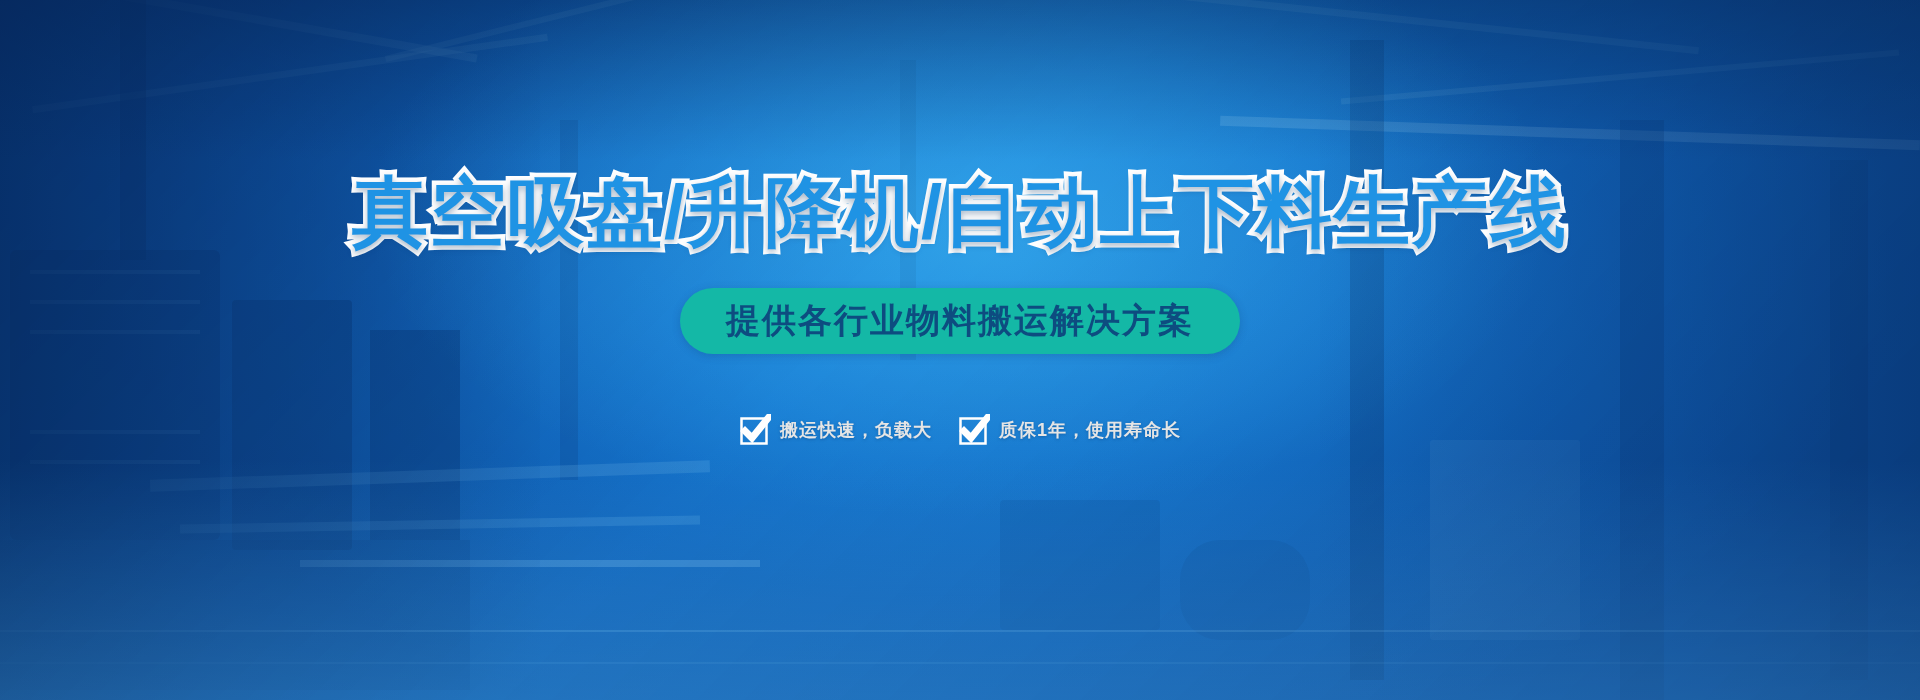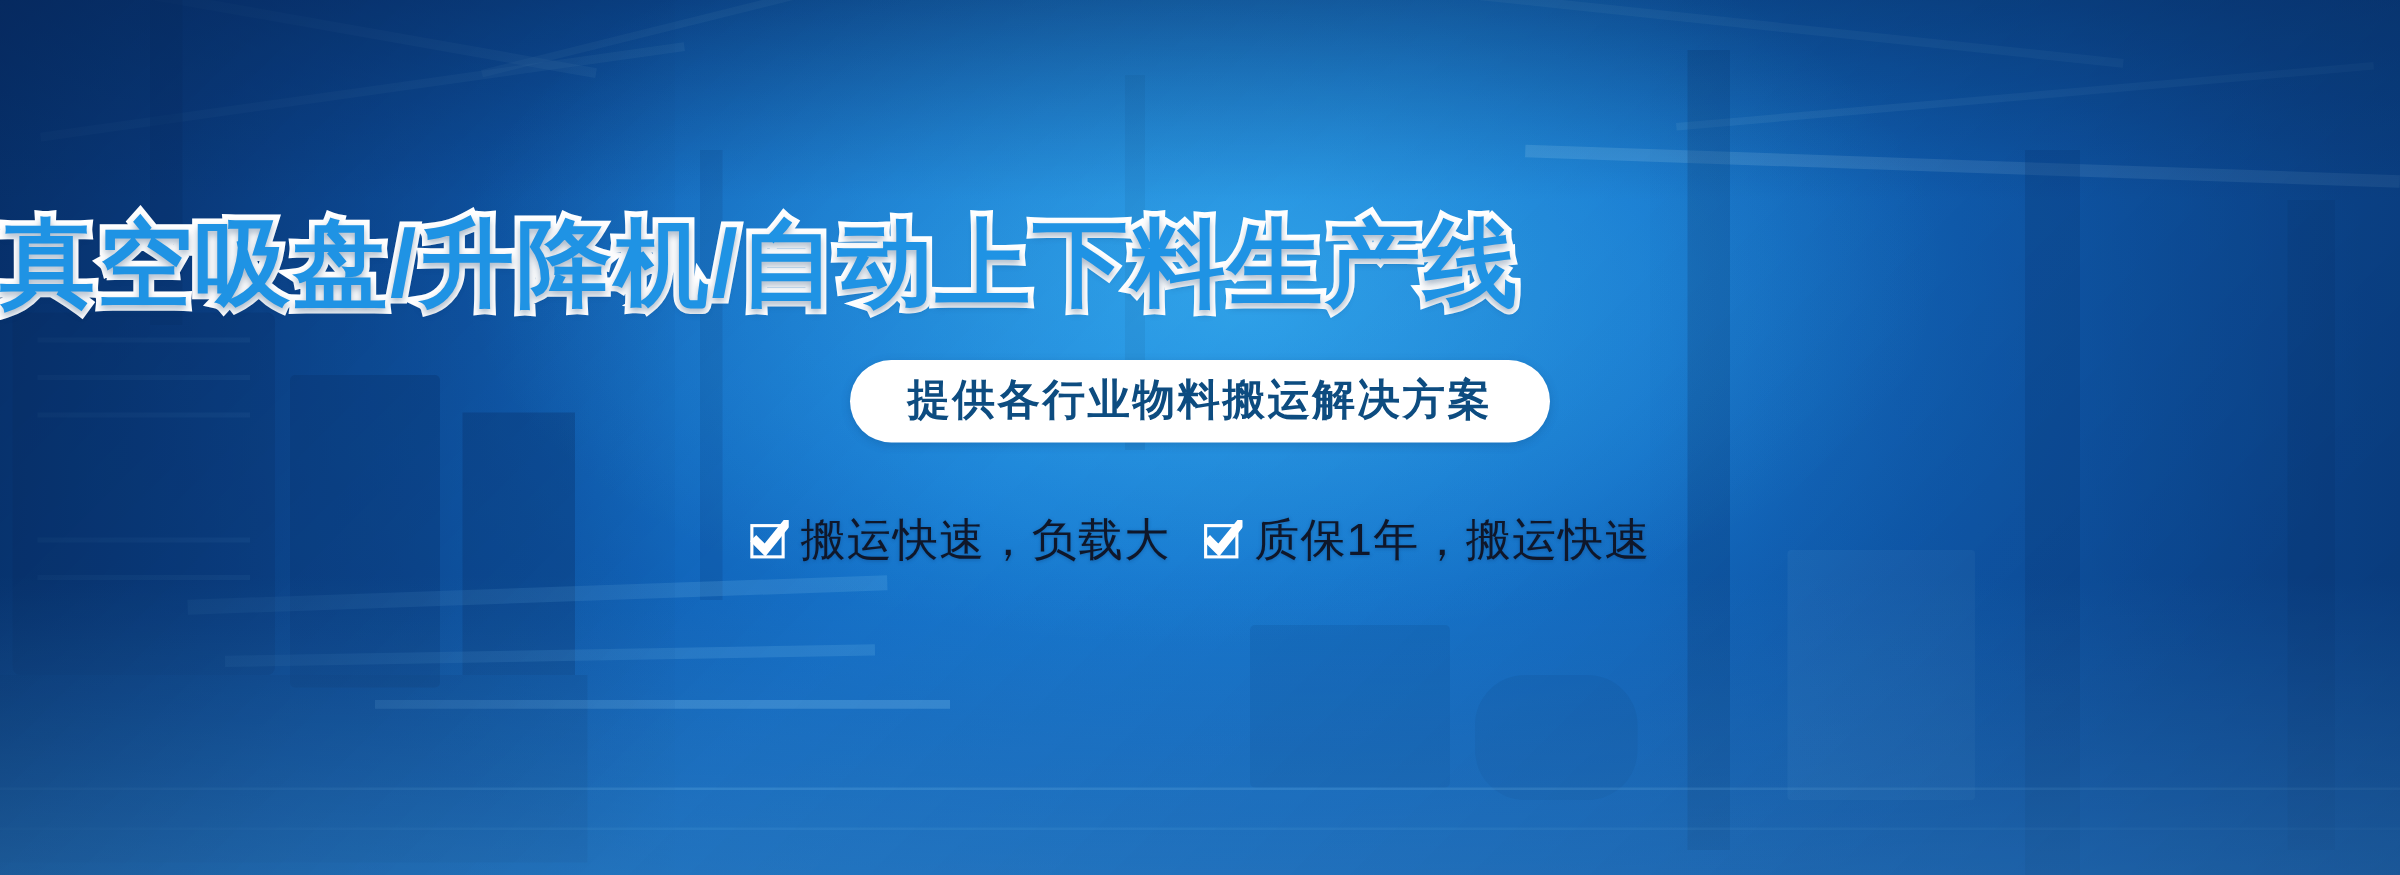--- a/index.html
+++ b/index.html
@@ -83,20 +83,21 @@
     width: 1200px; height: 620px;
     background: radial-gradient(ellipse at center, rgba(70,190,245,.38) 0%, rgba(70,190,245,0) 70%);
   }
 
   
   .content {
     position: relative;
     z-index: 5;
     width: 1920px;
     height: 525px;
+    text-align: center;
   }
 
   .main-title {
     position: absolute;
     left: 0; right: 0;
     top: 123px;
     font-size: 76px;
     line-height: 1;
     font-weight: bold;
     letter-spacing: 2px;
@@ -109,21 +110,21 @@
 
   .subtitle-wrap {
     position: absolute;
     left: 0; right: 0;
     top: 288px;
     display: flex;
     justify-content: center;
   }
   .subtitle-pill {
     display: inline-block;
-    background: #ffffff;
+    background: #14b8a6;
     color: #0d4c80;
     font-size: 34px;
     font-weight: bold;
     letter-spacing: 2px;
     line-height: 1;
     padding: 15px 46px 17px;
     border-radius: 34px;
     box-shadow: 0 2px 8px rgba(8,52,100,.22);
     white-space: nowrap;
   }
@@ -145,23 +146,23 @@
   }
   .check-icon {
     width: 32px;
     height: 32px;
     flex: 0 0 32px;
     position: relative;
     display: inline-block;
   }
   .check-icon svg { display: block; }
   .feature-text {
-    color: #0f172a;
-    font-size: 36px;
-    font-weight: normal;
+    color: #e5e5e5;
+    font-size: 18px;
+    font-weight: bold;
     letter-spacing: 1px;
     line-height: 1;
     text-shadow: 0 1px 3px rgba(8,50,100,.35);
   }
 </style>
 </head>
 <body>
 
 <div class="banner">
 
@@ -231,18 +232,18 @@
       </div>
 
 
       <div class="feature">
         <span class="check-icon">
           <svg width="32" height="32" viewBox="0 0 32 32">
             <rect x="2.5" y="4.5" width="25" height="25" fill="none" stroke="#ffffff" stroke-width="2.5"></rect>
             <path d="M6 17 L13 24 L30 3" fill="none" stroke="#ffffff" stroke-width="7" stroke-linecap="square" stroke-linejoin="miter"></path>
           </svg>
         </span>
-        <span class="feature-text">质保1年，搬运快速</span>
+        <span class="feature-text">质保1年，使用寿命长</span>
       </div>
 
     </div>
   </div>
 </div>
 
 </body></html>

